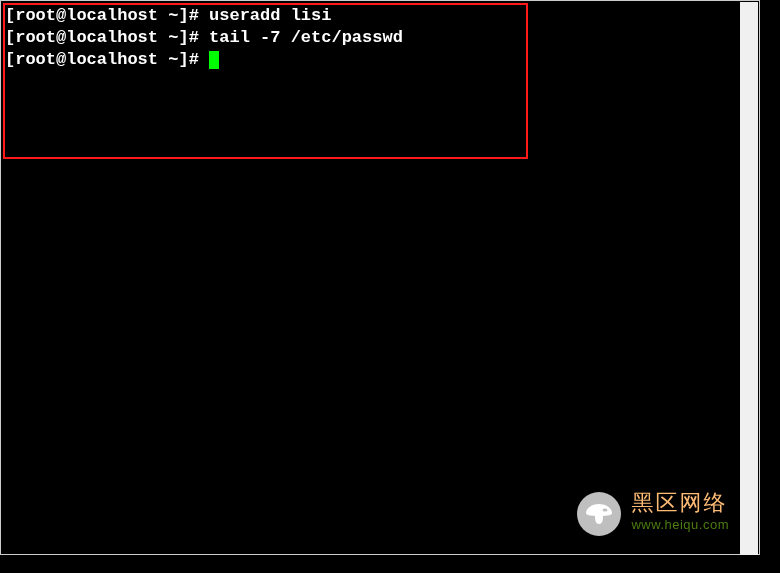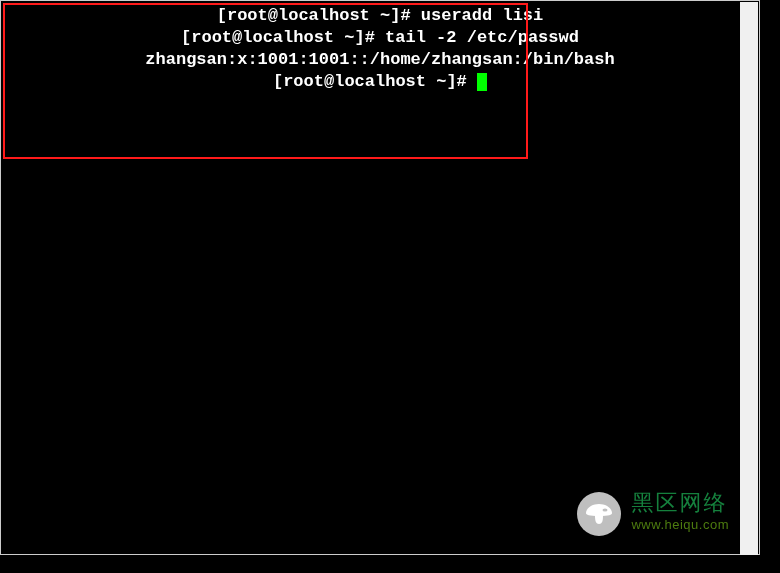--- a/index.html
+++ b/index.html
@@ -16,21 +16,21 @@
     color: #fff;
     font-weight: bold;
   }
   .term-inner { position: absolute; top: 4px; left: 4px; right: 4px; }
   .highlight-box {
     position: absolute;
     border: 2px solid #ff1a1a;
     pointer-events: none;
   }
   .box1 { top: 2px; left: 2px; width: 525px; height: 156px; }
-  .line { white-space: pre; text-align: center; }
+  .line { white-space: pre; }
   .cursor {
     display: inline-block;
     width: 10px;
     height: 18px;
     background: #00ff00;
     vertical-align: text-bottom;
   }
   .scrollbar {
     position: absolute;
     top: 1px;
@@ -51,34 +51,33 @@
     font-family: "Microsoft YaHei", Arial, sans-serif;
     font-weight: normal;
   }
   .wm-logo {
     width: 44px; height: 44px;
     border-radius: 50%;
     background: #bfbfbf;
     display: flex; align-items: center; justify-content: center;
   }
   .wm-logo svg { width: 28px; height: 20px; }
-  .wm-text .cn { font-size: 22px; letter-spacing: 2px; color: #15803d; }
+  .wm-text .cn { font-size: 22px; letter-spacing: 2px; color: #fdba74; }
   .wm-text .url { font-size: 13px; color: #4d7c0f; letter-spacing: 0.5px; }
 </style>
 </head>
 <body>
 
 <div class="term">
   <div class="term-inner">
 
     <div class="line"><span>[root@localhost ~]# </span><span>useradd lisi</span></div>
 
-    <div class="line"><span>[root@localhost ~]# </span><span>tail -2 /etc/passwd</span></div>
+    <div class="line"><span>[root@localhost ~]# </span><span>tail -7 /etc/passwd</span></div>
 
-    <div class="line"><span>zhangsan:x:1001:1001::/home/zhangsan:/bin/bash</span></div>
 
 
     <div class="line"><span>[root@localhost ~]# </span><span class="cursor"></span></div>
 
   </div>
 
   <div class="highlight-box box1"></div>
 
   <div class="scrollbar">
     <div class="scroll-track"></div>

